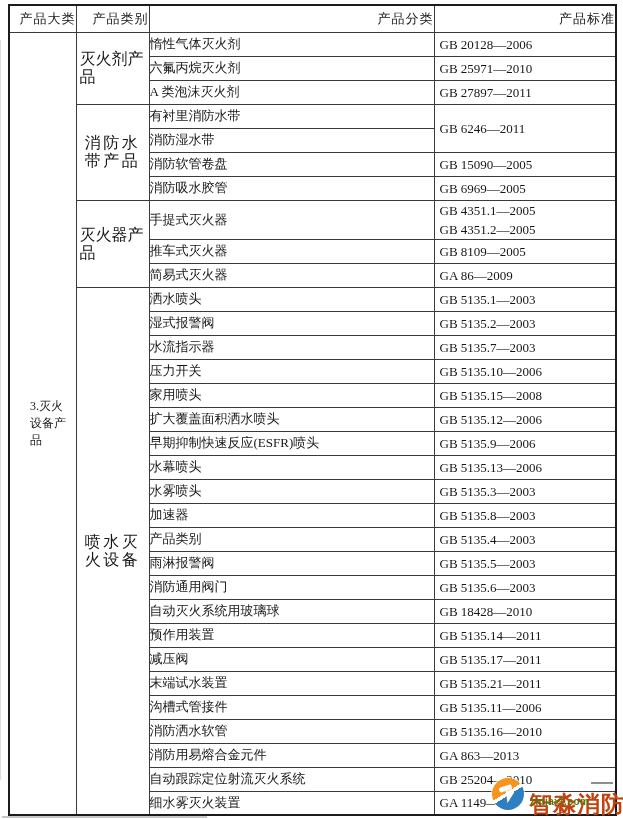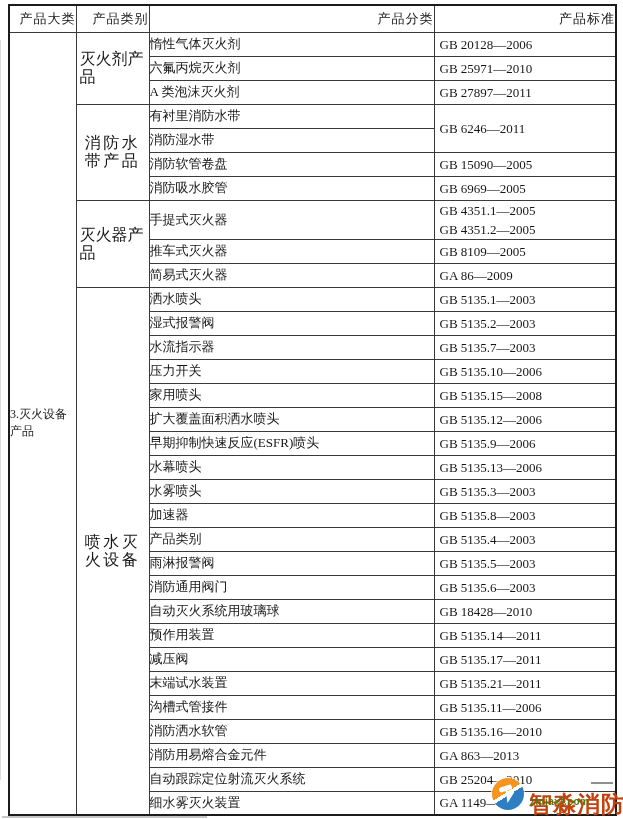--- a/index.html
+++ b/index.html
@@ -17,21 +17,21 @@
     border:1px solid #3a3a3a;
     font-size:13px; font-weight:normal;
     vertical-align:middle; overflow:hidden;
     padding:0;
   }
   .std thead tr { height:27px; }
   .std tbody tr { height:24px; }
   .std tbody tr.tall { height:39px; }
   .std th { text-align:right; letter-spacing:1px; }
   td.c1 {
-    text-align:left; padding:0 3px 0 0; font-size:12px;
+    text-align:left; padding:0 3px 0 20px; font-size:12px;
     line-height:17px; letter-spacing:0;
   }
   td.c2 { padding:0 3px; font-size:16px; line-height:18px; }
   td.c2.spread { letter-spacing:2.5px;text-align:center; }
   td.c3 { }
   td.c4 { padding-left:5px; white-space:pre-line; line-height:19px; }
 
   
   .wm { position:absolute; left:492px; top:773px; width:130px; height:44px; }
   .wm-logo {

